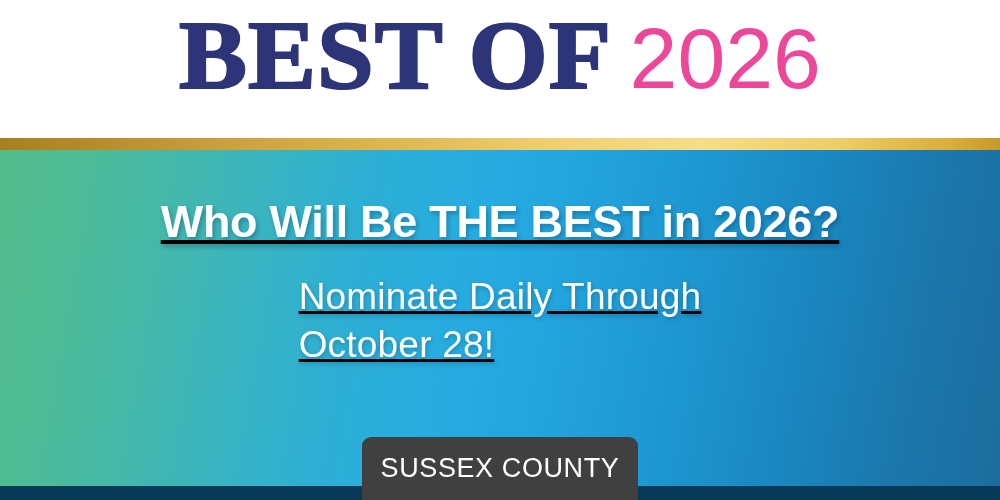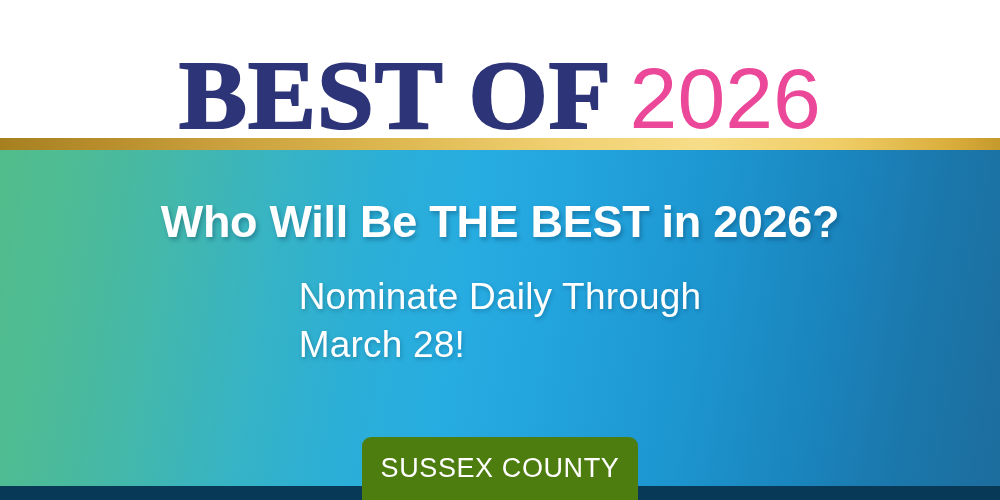--- a/index.html
+++ b/index.html
@@ -24,21 +24,21 @@
 
   
   .masthead {
     position: absolute;
     left: 0;
     top: 0;
     width: 1000px;
     height: 138px;
     background: #ffffff;
     display: flex;
-    align-items: flex-end;
+    align-items: flex-start;
     justify-content: center;
     border-radius: 31px;
   }
   .masthead-inner {
     display: flex;
     align-items: baseline;
     justify-content: center;
     white-space: nowrap;
     transform: translateY(6px);
   }
@@ -105,20 +105,21 @@
 
   .hero-content {
     position: absolute;
     left: 0;
     top: 0;
     width: 1000px;
     height: 336px;
     display: flex;
     flex-direction: column;
     align-items: center;
+    text-decoration: underline;
   }
 
   .headline {
     margin-top: 48px;
     font-family: "Liberation Sans", sans-serif;
     font-weight: 700;
     font-size: 45px;
     line-height: 1.05;
     letter-spacing: -0.3px;
     color: #ffffff;
@@ -141,21 +142,21 @@
   .subhead-line { display: block; }
 
   
   .county-button {
     position: absolute;
     left: 362px;
     top: 437px;
     width: 276px;
     height: 63px;
     box-sizing: border-box;
-    background: #4d7c0f;
+    background: #404040;
     border-radius: 9px 9px 0 0;
     display: flex;
     align-items: center;
     justify-content: center;
     z-index: 5;
   }
   .county-button-label {
     font-family: "Liberation Sans", sans-serif;
     font-weight: 400;
     font-size: 27px;
@@ -186,21 +187,21 @@
     </div>
   </div>
 
   <div class="gold-rule"></div>
 
   <div class="hero">
     <div class="hero-content">
       <div class="headline">Who Will Be THE BEST in 2026?</div>
       <div class="subhead">
         <span class="subhead-line">Nominate Daily Through</span>
-        <span class="subhead-line">March 28!</span>
+        <span class="subhead-line">October 28!</span>
       </div>
     </div>
   </div>
 
   <div class="county-button">
     <span class="county-button-label">SUSSEX COUNTY</span>
   </div>
 
   <div class="footer-strip"></div>
 

